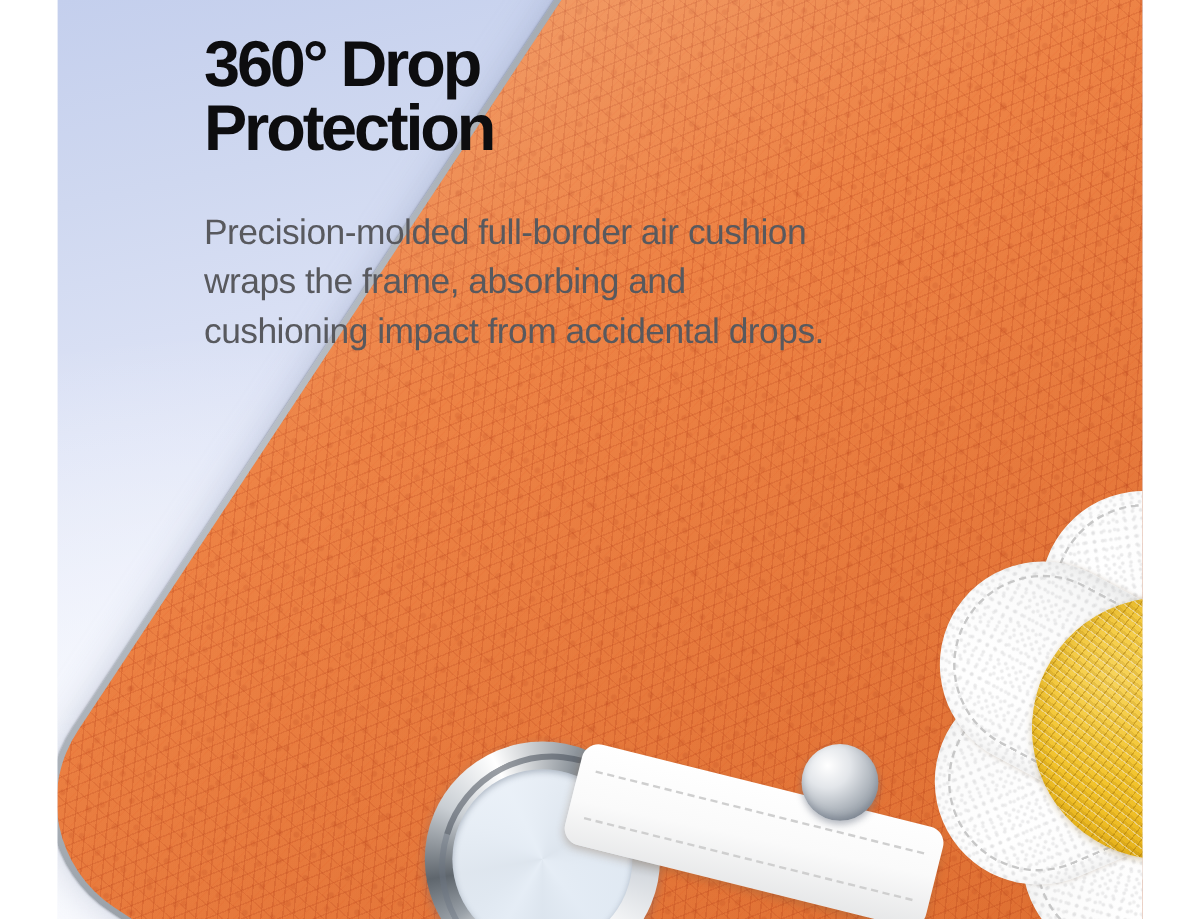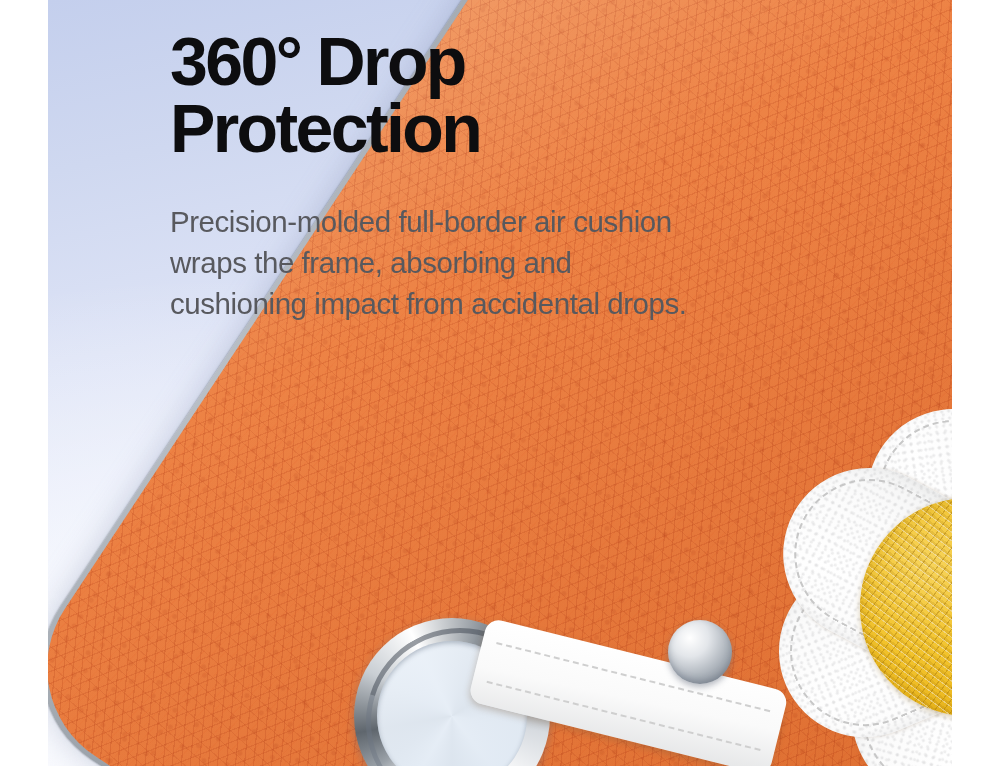--- a/index.html
+++ b/index.html
@@ -257,21 +257,21 @@
   
   .copy {
     position: absolute;
     left: 122px;
     top: 28px;
     width: 520px;
     z-index: 5;
   }
   .headline {
     margin: 0;
-    font-size: 68px;
+    font-size: 54px;
     line-height: 0.99;
     font-weight: 700;
     letter-spacing: -2.6px;
     color: #0d0d0f;
     white-space: pre-line;
   }
   .subcopy {
     margin: 38px 0 16px 0;
     font-size: 29.5px;
     line-height: 1.40;

